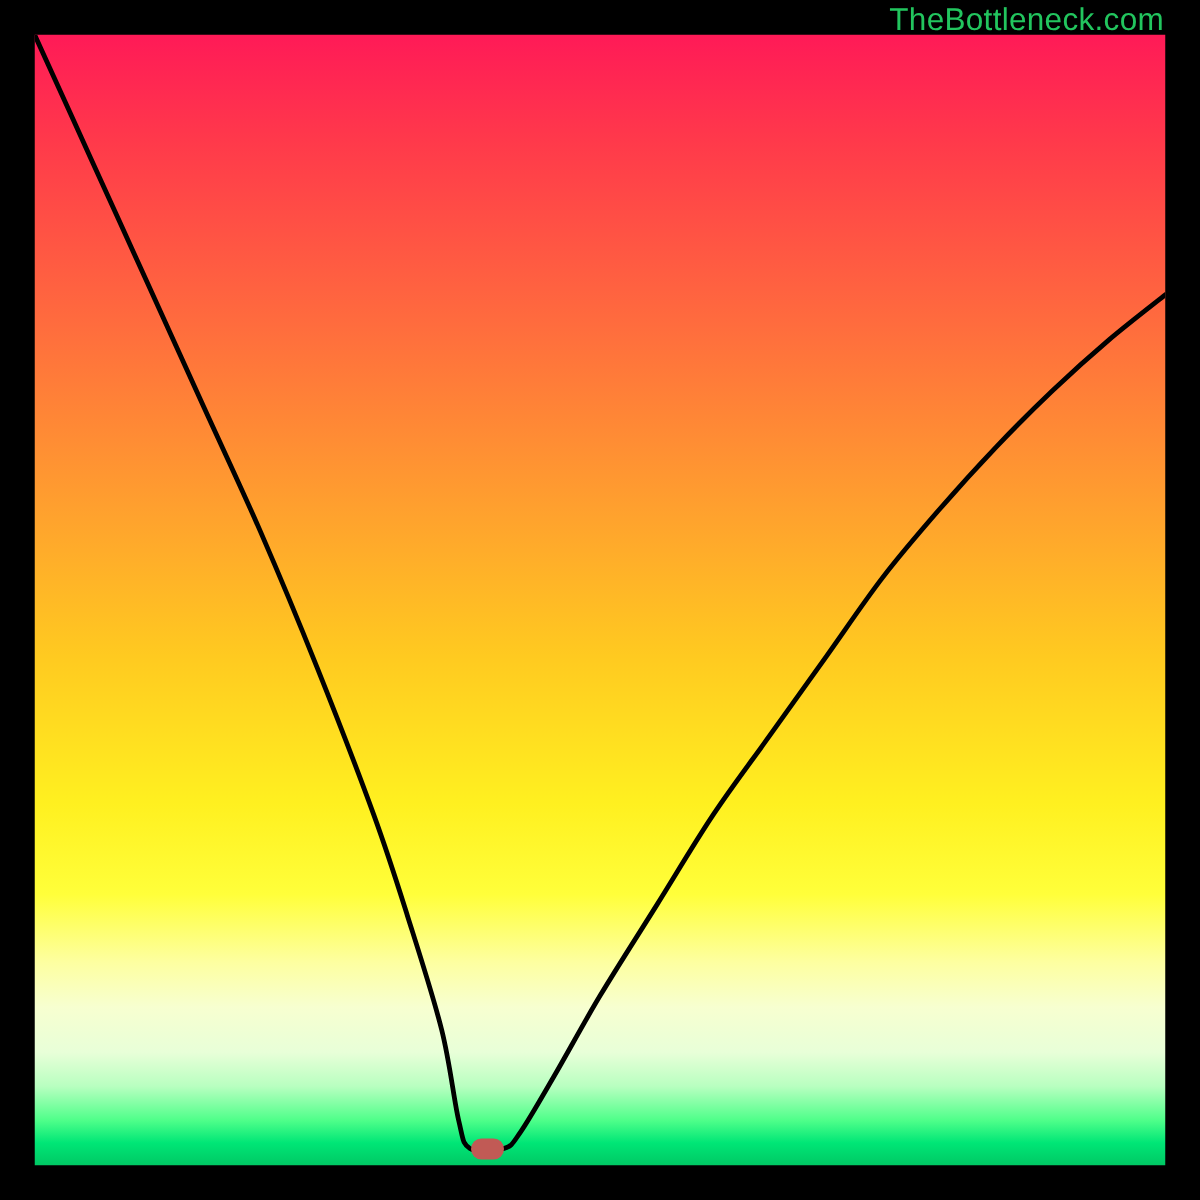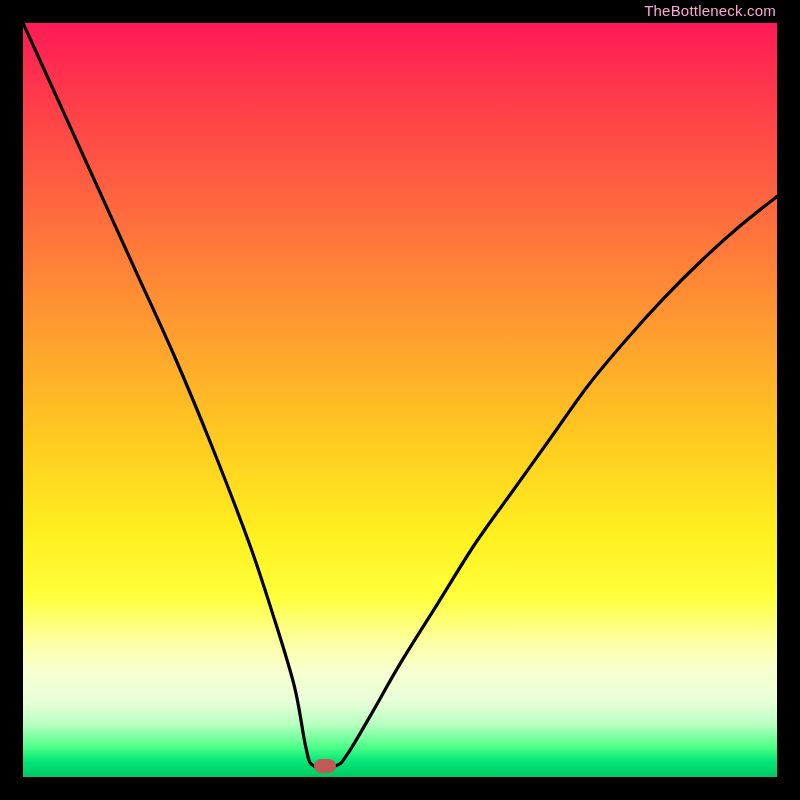--- a/index.html
+++ b/index.html
@@ -55,22 +55,22 @@
     width: 22px;
     height: 14px;
     border-radius: 7px;
     background: #c15a55;
     transform: translate(-50%, -50%);
   }
   .watermark {
     position: absolute;
     top: 2px;
     right: 24px;
-    color: #f9a8d4;
-    font-size: 15px;
+    color: #22c55e;
+    font-size: 21px;
     font-weight: 500;
     letter-spacing: 0.2px;
     font-family: Arial, Helvetica, sans-serif;
   }
 </style>
 </head>
 <body>
 
 <div class="frame">
 

